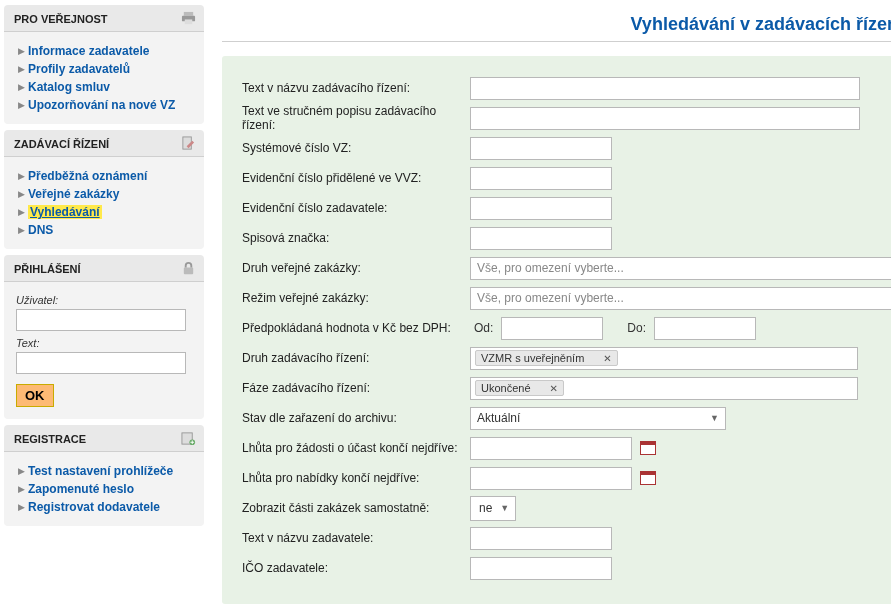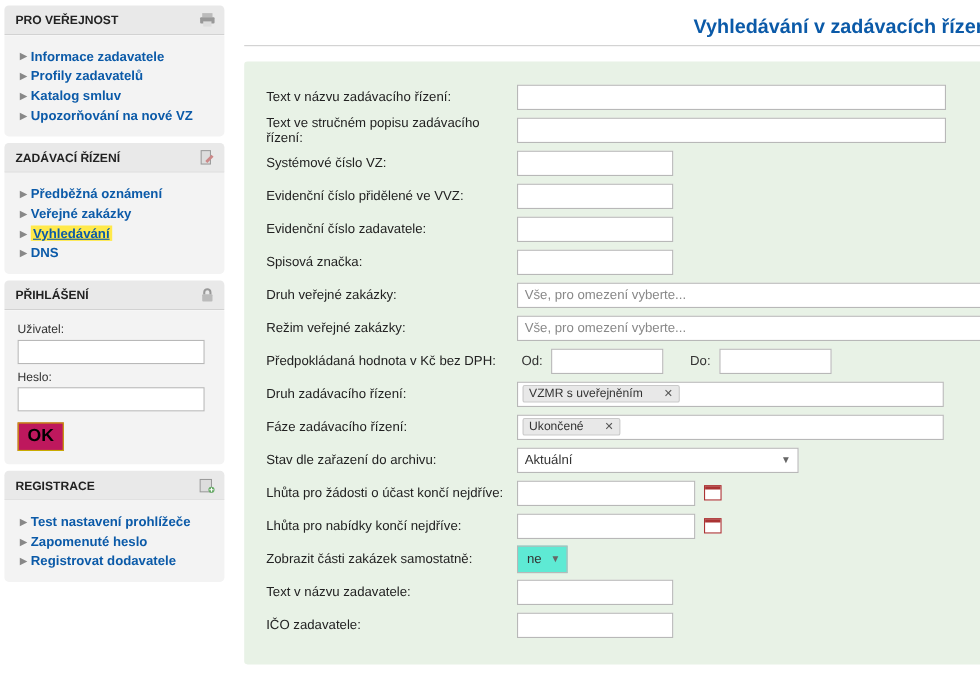--- a/index.html
+++ b/index.html
@@ -62,33 +62,34 @@
   }
   .sb-link.highlight {
     background: #ffe94a;
     text-decoration: underline;
     padding: 0 2px;
   }
   .sb-label {
     display: block;
     font-size: 11px;
     margin: 6px 0 3px 4px;
+    font-style: italic;
   }
   .sb-input {
     width: 160px;
     border: 1px solid #b8b8b8;
     padding: 3px 4px;
     font-size: 12px;
     margin-left: 4px;
   }
   .btn-ok {
     margin: 10px 0 4px 4px;
-    background: #be185d;
+    background: #fdba74;
     border: 1px solid #c9ab00;
-    font-size: 16px;
+    font-size: 13px;
     font-weight: bold;
     padding: 3px 8px;
     cursor: pointer;
   }
   .sb-icon {
     width: 15px; height: 15px; display:inline-block;
     color:#888;
   }
   
   .main {
@@ -173,21 +174,21 @@
     border-radius: 2px;
     padding: 1px 5px;
     font-size: 11px;
     display: inline-flex;
     align-items: center;
     gap: 19px;
   }
   .tag .x { color:#555; font-size:10px; cursor:pointer;}
   .select-sm {
     border: 1px solid #b8b8b8;
-    background:#5eead4;
+    background:#ffffff;
     height:23px;
     cursor:pointer;
     display:inline-flex;
     align-items:center;
     padding:0 6px 0 8px;
   }
   .select-sm .caret{ font-size:9px; color:#666; margin-left:8px;}
   .cal-icon {
     display:inline-block;
     width:14px; height:12px;
@@ -252,21 +253,21 @@
       <span class="sb-icon">
         <svg viewBox="0 0 16 16" width="15" height="15">
             <rect x="3" y="7" width="10" height="7" rx="1" fill="#bbb"></rect>
             <path d="M5 7 V5 a3 3 0 0 1 6 0 V7" fill="none" stroke="#999" stroke-width="2"></path>
           </svg>
       </span>
     </div>
     <div class="sb-section-body">
       <label class="sb-label">Uživatel:</label>
       <input class="sb-input" type="text" style="">
-      <label class="sb-label">Heslo:</label>
+      <label class="sb-label">Text:</label>
       <input class="sb-input" type="password" style="">
       <br>
       <button class="btn-ok">OK</button>
     </div>
 
     <div class="sb-section-head">
       <span>REGISTRACE</span>
       <span class="sb-icon">
         <svg viewBox="0 0 16 16" width="15" height="15">
             <rect x="1" y="2" width="11" height="12" fill="#ddd" stroke="#999"></rect>

